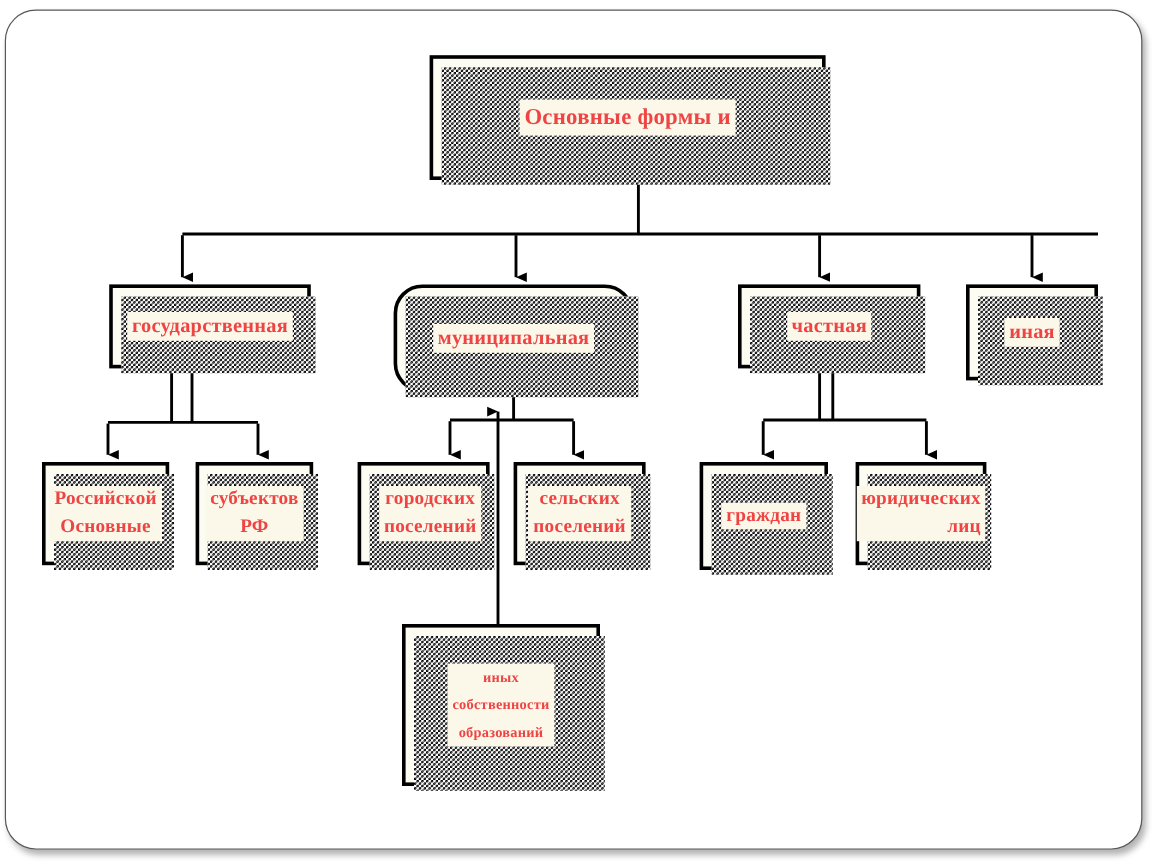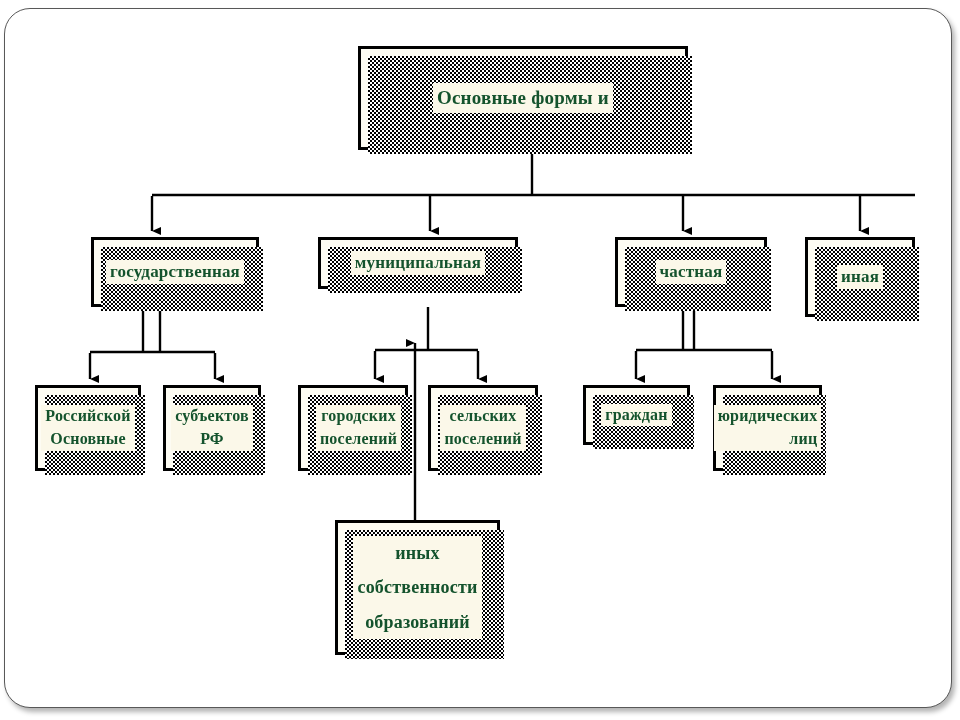--- a/index.html
+++ b/index.html
@@ -43,21 +43,21 @@
   
   .node {
     position: absolute;
     background: #fdfcf3;
     border: 3px solid #000000;
     box-sizing: border-box;
     display: flex;
     align-items: center;
     justify-content: center;
     text-align: center;
-    color: #14532d;
+    color: #ef4444;
     z-index: 3;
   }
   
   .node::after {
     content: "";
     position: absolute;
     left: 7px;
     top: 7px;
     right: -7px;
     bottom: -7px;
@@ -76,35 +76,35 @@
     letter-spacing: 0.2px;
     padding: 0 4px;
     background: #fbf8e9;
   }
 
   
   #n-root   { left: 358px; top: 46px;  width: 330px; height: 104px; }
   #n-root .txt { font-size: 19px; line-height: 1.6; }
 
   #n-state  { left: 67px;  top: 237px; width: 168px; height: 70px; margin-left: 24px; }
-  #n-muni   { left: 318px; top: 237px; width: 200px; height: 52px; }
+  #n-muni   { left: 328px; top: 237px; width: 200px; height: 90px; border-radius: 24px; }
   #n-priv   { left: 615px; top: 237px; width: 152px; height: 70px; }
   #n-other  { left: 805px; top: 237px; width: 110px; height: 80px; }
   .lvl2 .txt { font-size: 17px; }
 
   #n-rf     { left: 35px;  top: 385px; width: 106px; height: 86px; }
   #n-subj   { left: 163px; top: 385px; width: 98px; height: 86px; }
   #n-urban  { left: 298px; top: 385px; width: 110px; height: 86px; padding-left: 11px; }
   #n-rural  { left: 428px; top: 385px; width: 110px; height: 86px; }
-  #n-citiz  { left: 583px; top: 385px; width: 107px; height: 60px; }
+  #n-citiz  { left: 583px; top: 385px; width: 107px; height: 90px; }
   #n-legal  { left: 713px; top: 385px; width: 109px; height: 86px; text-align: right; }
   .lvl3 .txt { font-size: 16px; }
 
   #n-othermuni { left: 335px; top: 520px; width: 165px; height: 135px; }
-  #n-othermuni .txt { font-size: 18px; line-height: 1.9; }
+  #n-othermuni .txt { font-size: 12px; line-height: 1.9; }
 </style>
 </head>
 <body>
 
 <div id="screen">
   <div id="panel"></div>
 
   <div id="canvas">
 
     <svg id="wires" viewBox="0 0 960 720" xmlns="http://www.w3.org/2000/svg">

